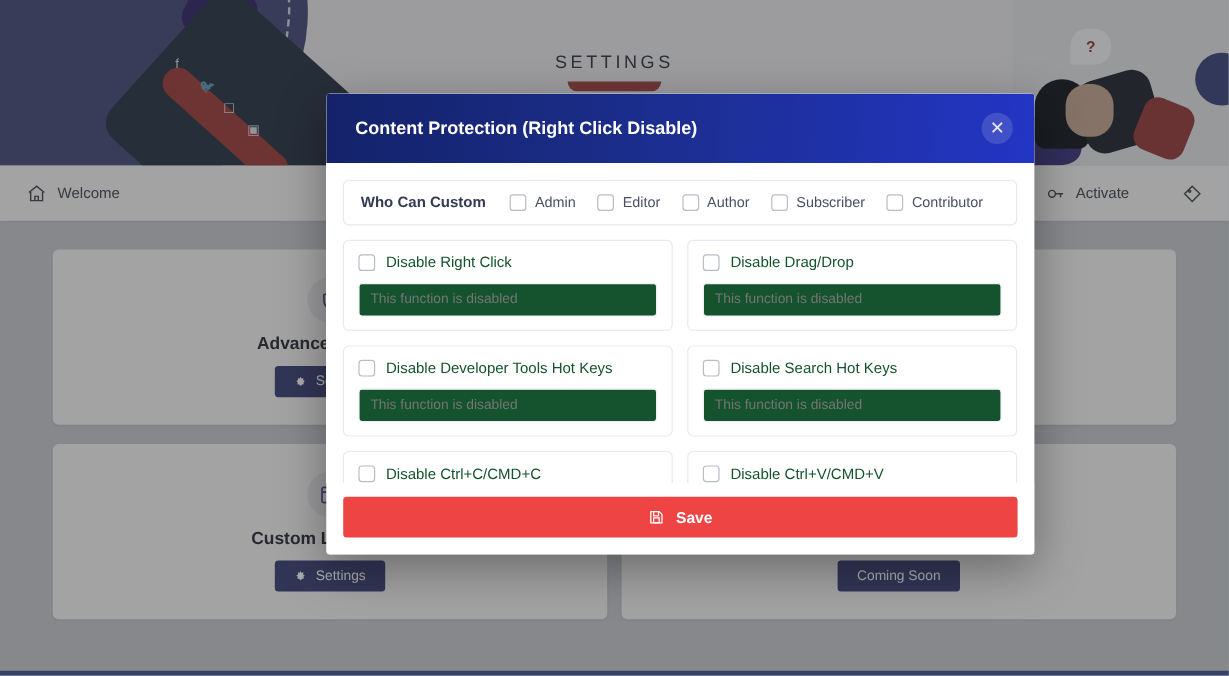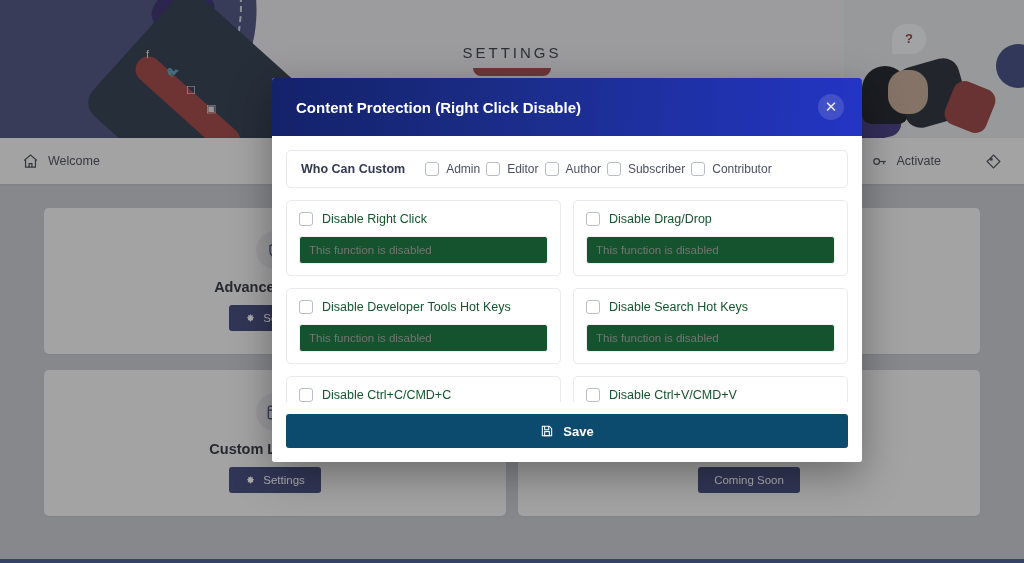--- a/index.html
+++ b/index.html
@@ -271,21 +271,21 @@
     display: flex; align-items: center;
     gap: 20px;
     margin-bottom: 12px;
   }
   .access-label {
     font-size: 12.5px;
     font-weight: bold;
     color: #333a52;
     white-space: nowrap;
   }
-  .roles { display: flex; gap: 6px; align-items: center; }
+  .roles { display: flex; gap: 18px; align-items: center; }
   .role { display: flex; align-items: center; gap: 7px; }
   .role span { font-size: 12px; color: #4a5063; }
 
   .cbx {
     width: 14px; height: 14px;
     border: 1px solid #b9bcc9;
     border-radius: 3px;
     background: #fff;
     flex: none;
     display: inline-block;
@@ -319,21 +319,21 @@
     font-family: "Liberation Sans", sans-serif;
   }
 
   .modal-foot {
     flex: none;
     padding: 12px 14px 14px 14px;
     background: #fff;
   }
   .btn-save {
     width: 100%;
-    background: #0c4a6e;
+    background: #ef4444;
     color: #fff;
     border: none;
     border-radius: 3px;
     height: 34px;
     font-size: 13px;
     font-weight: bold;
     display: flex; align-items: center; justify-content: center; gap: 9px;
     font-family: "Liberation Sans", sans-serif;
   }
 </style>

